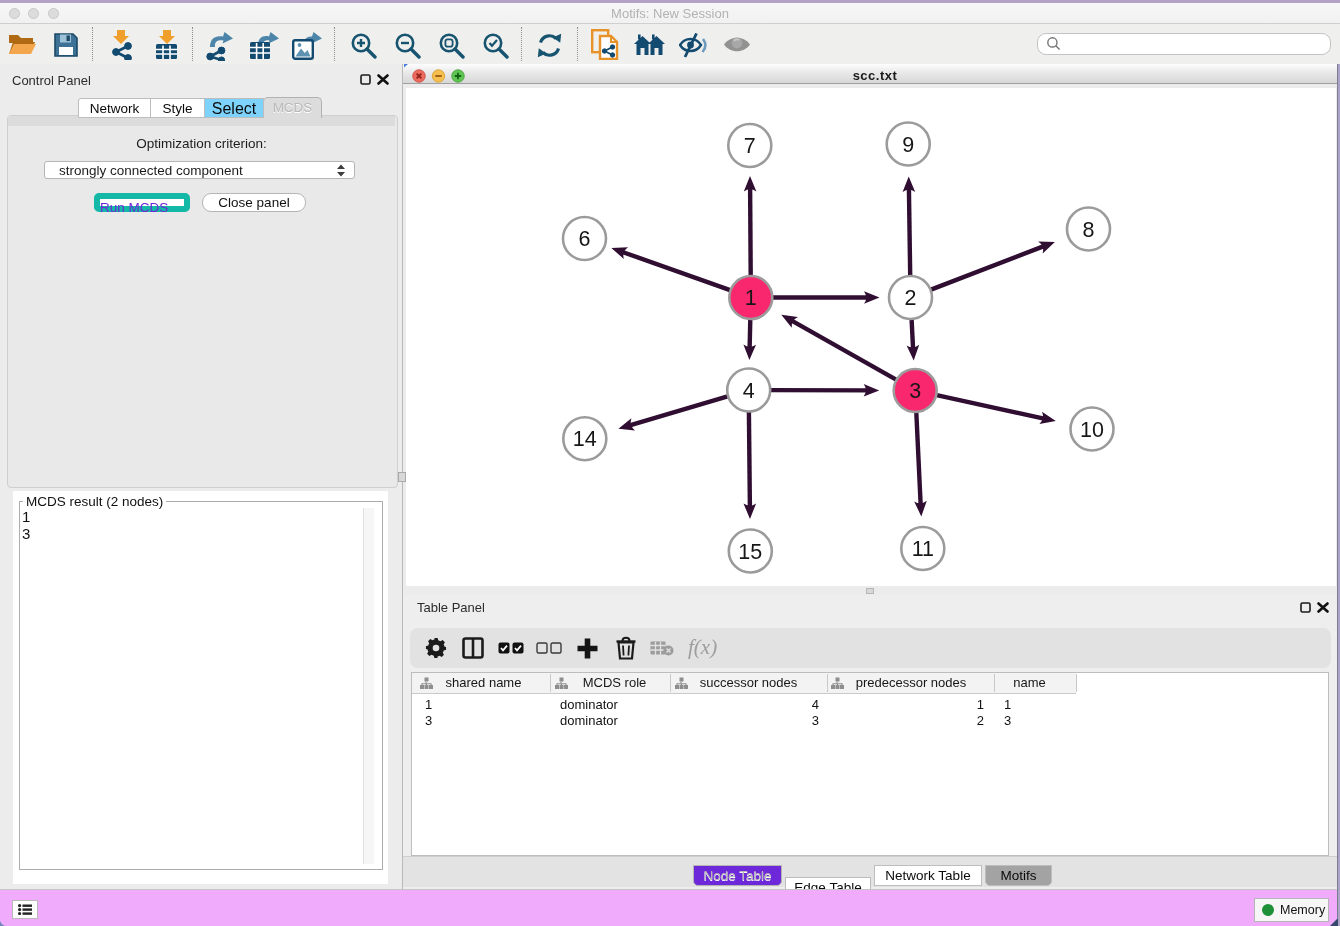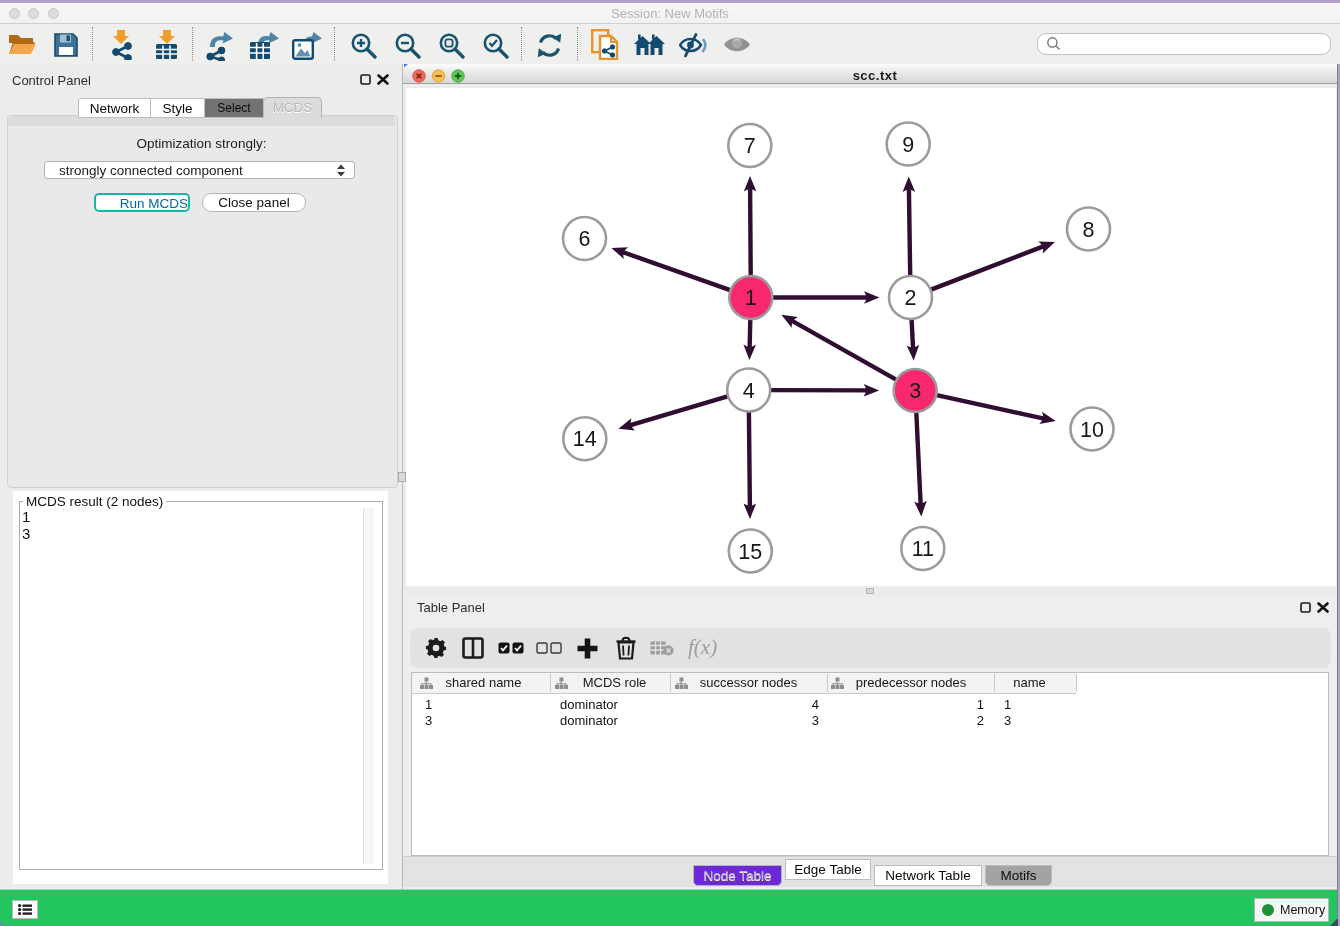--- a/index.html
+++ b/index.html
@@ -20,33 +20,33 @@
   #searchbox{position:absolute;left:1037px;top:9px;width:292px;height:20px;background:#fff;border:1px solid #c3c3c3;border-radius:9px;}
   
   #leftpanel{left:0;top:64px;width:403px;height:825px;background:#ececec;border-right:1px solid #b9b9b9;box-sizing:border-box;}
   
   #netwin{left:403px;top:64px;width:934px;height:522px;}
   #nettitle{position:absolute;left:0;top:0;width:100%;height:20px;background:linear-gradient(#fdfdfd,#e9e9e9 45%,#d7d7d7);border-bottom:1px solid #9f9f9f;box-sizing:border-box;}
   #netcanvas{position:absolute;left:3px;top:24px;width:930px;height:498px;background:#fff;}
   
   #tablepanel{left:403px;top:595px;width:935px;height:294px;background:#eeeeee;}
   
-  #statusbar{left:0;top:889px;width:1340px;height:37px;background:#22c55e;border-top:1px solid #c5c5c5;box-sizing:border-box;}
+  #statusbar{left:0;top:889px;width:1340px;height:37px;background:#f0abfc;border-top:1px solid #c5c5c5;box-sizing:border-box;}
   .ic{position:absolute;top:31px;}
   .hier{position:absolute;top:4px;}
   .hdivider{position:absolute;top:1px;width:1px;height:18px;background:#c9c9c9;}
 </style>
 </head>
 <body>
 <div id="app">
   <div class="abs" id="titlebar">
     <div class="tl-circ" style="left:9px;"></div>
     <div class="tl-circ" style="left:28px;"></div>
     <div class="tl-circ" style="left:48px;"></div>
-    <div id="wintitle">Session: New Motifs</div>
+    <div id="wintitle">Motifs: New Session</div>
   </div>
   <div class="abs" id="toolbar">
 
     <svg class="ic" style="left:7px;top:8px" width="30" height="26" viewBox="0 0 30 26">
       <path d="M2 3 L11 3 L14 6 L26 6 L26 11 L2 11 Z" fill="#b16a14"></path>
       <path d="M2 3 L2 22 L6 10 L28 10 L23 22 L2 22 Z" fill="#b16a14"></path>
       <path d="M7 12 L29 12 L24 22 L2 22 Z" fill="#f3a64b"></path>
     </svg>
 
     <svg class="ic" style="left:53px;top:8px" width="26" height="26" viewBox="0 0 26 26">
@@ -191,30 +191,30 @@
     <svg style="position:absolute;left:377px;top:10px;" width="12" height="11" viewBox="0 0 12 11">
       <path d="M1.5 1.5 L10.5 9.5 M10.5 1.5 L1.5 9.5" stroke="#111" stroke-width="2.6" stroke-linecap="round"></path>
     </svg>
 
     <div style="position:absolute;left:7px;top:51px;width:389px;height:371px;background:#e9e9e9;border:1px solid #cfcfcf;border-radius:4px;"></div>
     <div style="position:absolute;left:8px;top:52px;width:387px;height:10px;background:#dcdcdc;"></div>
 
     <div style="position:absolute;left:263px;top:33px;width:59px;height:21px;background:#dcdcdc;border:1px solid #b2b2b2;border-bottom:none;border-radius:5px 5px 0 0;box-sizing:border-box;"></div>
     <div style="position:absolute;left:78px;top:34px;width:73px;height:20px;background:#fff;border:1px solid #bdbdbd;box-sizing:border-box;text-align:center;font-size:13.5px;line-height:19px;color:#0a0a0a;border-radius:3px 0 0 0;">Network</div>
     <div style="position:absolute;left:150px;top:34px;width:55px;height:20px;background:#fff;border:1px solid #bdbdbd;box-sizing:border-box;text-align:center;font-size:13.5px;line-height:19px;color:#0a0a0a;">Style</div>
-    <div style="position:absolute;left:204px;top:34px;width:60px;height:20px;background:#737373;border:1px solid #bdbdbd;box-sizing:border-box;text-align:center;font-size:12px;line-height:19px;color:#0a0a0a;">Select</div>
+    <div style="position:absolute;left:204px;top:34px;width:60px;height:20px;background:#7dd3fc;border:1px solid #bdbdbd;box-sizing:border-box;text-align:center;font-size:16px;line-height:19px;color:#0a0a0a;">Select</div>
     <div style="position:absolute;left:263px;top:34px;width:59px;height:20px;text-align:center;font-size:13.5px;line-height:19px;color:#b9b9b9;text-shadow:0 1px 0 #fff;">MCDS</div>
 
-    <div style="position:absolute;left:0px;top:72px;width:403px;text-align:center;font-size:13.5px;color:#1c1c1c;">Optimization strongly:</div>
+    <div style="position:absolute;left:0px;top:72px;width:403px;text-align:center;font-size:13.5px;color:#1c1c1c;">Optimization criterion:</div>
     <div style="position:absolute;left:44px;top:97px;width:311px;height:18px;background:#fff;border:1px solid #b5b5b5;border-radius:3px;font-size:13.5px;line-height:17px;color:#1c1c1c;padding-left:14px;box-sizing:border-box;">strongly connected component
       <svg style="position:absolute;right:7px;top:1px;" width="12" height="15" viewBox="0 0 12 15">
         <path d="M2 6 L6 1.6 L10 6 Z M2 9 L6 13.4 L10 9 Z" fill="#3c3c3c"></path>
       </svg>
     </div>
-    <div style="position:absolute;left:94px;top:129px;width:96px;height:19px;background:#fff;border:2px solid #14b8a6;border-radius:5px;text-align:right;font-size:13.5px;line-height:18px;color:#0369a1;box-sizing:border-box;">Run MCDS</div>
+    <div style="position:absolute;left:94px;top:129px;width:96px;height:19px;background:#fff;border:6px solid #14b8a6;border-radius:5px;text-align:left;font-size:13.5px;line-height:18px;color:#6d28d9;box-sizing:border-box;">Run MCDS</div>
     <div style="position:absolute;left:202px;top:129px;width:104px;height:19px;background:#fff;border:1px solid #b5b5b5;border-radius:9px;text-align:center;font-size:13.5px;line-height:18px;color:#111;box-sizing:border-box;">Close panel</div>
 
     <div style="position:absolute;left:13px;top:427px;width:375px;height:393px;background:#fff;"></div>
     <div style="position:absolute;left:19px;top:437px;width:362px;height:367px;border:1px solid #adadad;"></div>
     <div style="position:absolute;left:23px;top:430px;background:#fff;font-size:13.5px;color:#111;padding:0 3px;">MCDS result (2 nodes)</div>
     <div style="position:absolute;left:22px;top:445px;font-size:15px;color:#111;line-height:16.5px;">1<br>3</div>
     <div style="position:absolute;left:363px;top:444px;width:10px;height:356px;background:#f6f6f6;border-left:1px solid #e0e0e0;"></div>
 
     <div style="position:absolute;left:398px;top:408px;width:8px;height:10px;background:#d8d8d8;border:1px solid #aaa;box-sizing:border-box;"></div>
   </div>
@@ -411,21 +411,21 @@
       <span style="position:absolute;left:592px;top:3px;">1</span>
       <span style="position:absolute;left:13px;top:19px;">3</span>
       <span style="position:absolute;left:148px;top:19px;">dominator</span>
       <span style="position:absolute;left:331px;top:19px;width:76px;text-align:right;">3</span>
       <span style="position:absolute;left:434px;top:19px;width:138px;text-align:right;">2</span>
       <span style="position:absolute;left:592px;top:19px;">3</span>
     </div>
 
     <div style="position:absolute;left:0px;top:261px;width:935px;height:31px;background:#e3e3e3;border-top:1px solid #cfcfcf;box-sizing:border-box;"></div>
     <div style="position:absolute;left:290px;top:270px;width:89px;height:21px;background:#6d28d9;border:1px solid #b5b5b5;border-radius:0 0 5px 5px;box-sizing:border-box;text-align:center;font-size:13.5px;line-height:19px;color:#b9b9b9;text-shadow:0 1px 0 #fff;">Node Table</div>
-    <div style="position:absolute;left:382px;top:264px;width:86px;height:21px;background:#fff;border:1px solid #bdbdbd;box-sizing:border-box;text-align:center;font-size:13.5px;line-height:19px;color:#0a0a0a;">Edge Table</div>
+    <div style="position:absolute;left:382px;top:282px;width:86px;height:21px;background:#fff;border:1px solid #bdbdbd;box-sizing:border-box;text-align:center;font-size:13.5px;line-height:19px;color:#0a0a0a;">Edge Table</div>
     <div style="position:absolute;left:471px;top:270px;width:108px;height:21px;background:#fff;border:1px solid #bdbdbd;box-sizing:border-box;text-align:center;font-size:13.5px;line-height:19px;color:#0a0a0a;">Network Table</div>
     <div style="position:absolute;left:582px;top:270px;width:67px;height:21px;background:#a3a3a3;border:1px solid #bdbdbd;border-radius:0 0 5px 5px;box-sizing:border-box;text-align:center;font-size:13.5px;line-height:19px;color:#0a0a0a;">Motifs</div>
   </div>
   <div class="abs" id="statusbar">
     <div style="position:absolute;left:12px;top:10px;width:26px;height:19px;background:#fdfdfd;border:1px solid #b9b9b9;box-sizing:border-box;">
       <svg style="position:absolute;left:5px;top:3px;" width="14" height="11" viewBox="0 0 14 11">
         <g fill="#222">
             <circle cx="1.6" cy="1.6" r="1.6"></circle>
             <circle cx="1.6" cy="5.6" r="1.6"></circle>
             <circle cx="1.6" cy="9.6" r="1.6"></circle>

